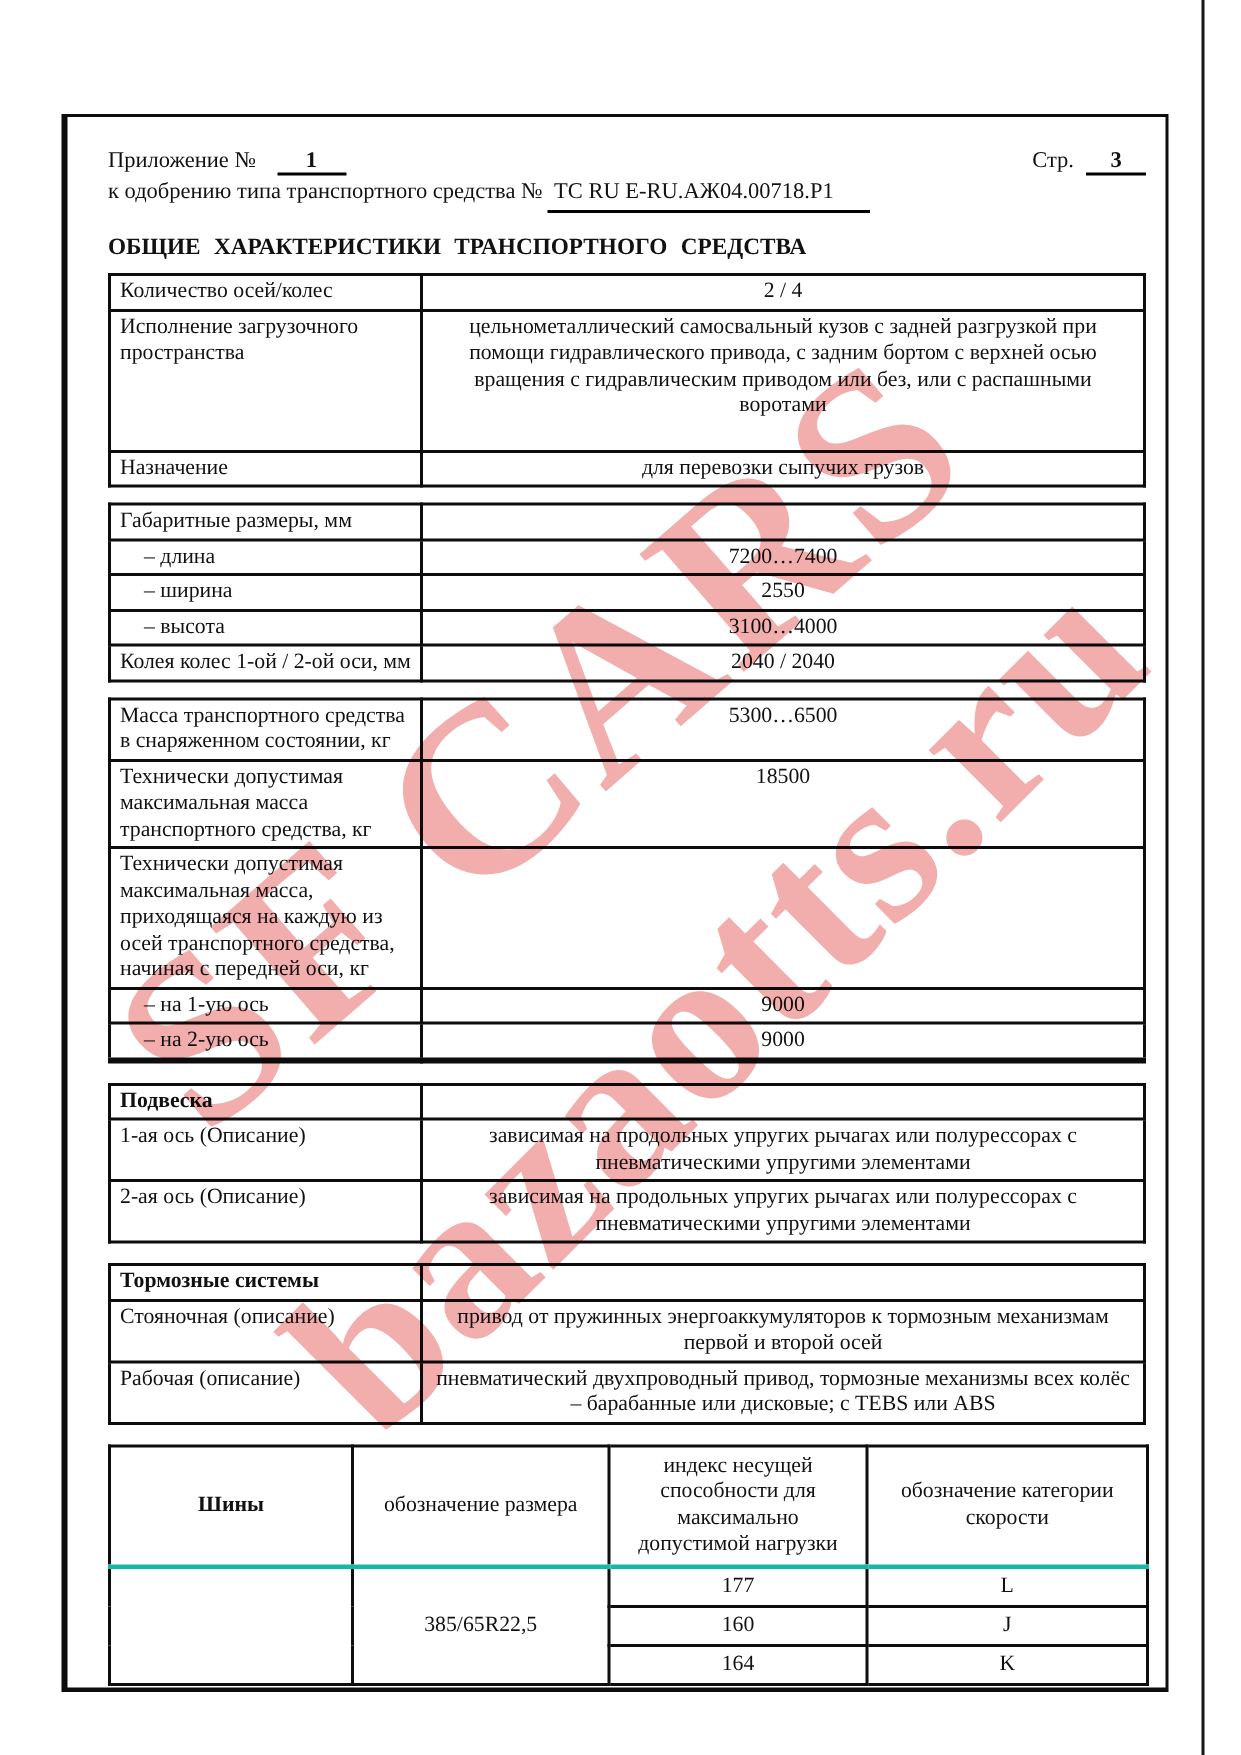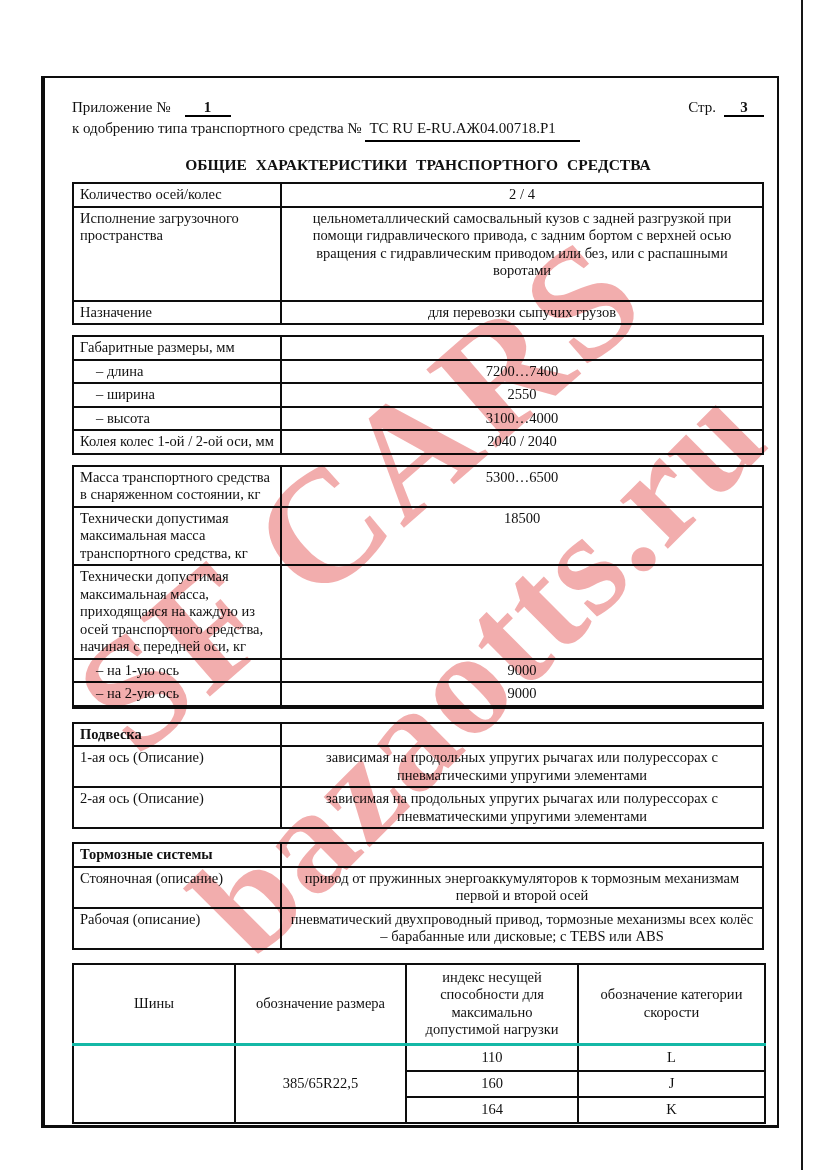--- a/index.html
+++ b/index.html
@@ -20,21 +20,21 @@
     display:inline-block;text-align:center;border-bottom:2px solid #000;
     font-weight:bold;line-height:16px;
   }
   .w46{min-width:46px;margin-left:14px;}
   .w40{min-width:40px;margin-left:8px;}
   .hline2{font-size:15px;line-height:21px;margin-top:1px;white-space:nowrap;}
   .approval-num{
     font-weight:normal;border-bottom:2.5px solid #000;padding:0 24px 1px 4px;display:inline-block;
   }
   .title{
-    text-align:center;font-weight:bold;font-size:15.5px;word-spacing:5px;
+    text-align:left;font-weight:bold;font-size:15.5px;word-spacing:5px;
     margin:13px 0 7px 0;line-height:20px;
   }
   
   table{border-collapse:collapse;width:692px;margin-bottom:10px;table-layout:fixed;}
   td,th{
     border:2px solid #0d0d0d;font-size:14.5px;line-height:17.5px;
     padding:2px 6px;vertical-align:top;word-wrap:break-word;
   }
   .kv td.lbl{width:194px;text-align:left;}
   .kv td.val{}
@@ -43,21 +43,21 @@
   .b{font-weight:bold;}
   .ind{padding-left:22px;}
   .t-masses{margin-bottom:13px;}
   .t-masses{border-bottom:4px solid #0d0d0d;}
   .t-suspension,.t-brakes{margin-bottom:13px;}
   
   .t-tires th{
     font-weight:normal;text-align:center;vertical-align:middle;
     border-bottom:3px solid #14b8a6;padding:4px 6px;height:64px;
   }
-  .t-tires th.b{font-weight:normal;}
+  .t-tires th.b{font-weight:bold;}
   .t-tires td{text-align:center;vertical-align:middle;height:20px;}
   
   .wm{
     position:absolute;z-index:5;pointer-events:none;white-space:nowrap;
     font-family:"Liberation Serif","DejaVu Serif",serif;font-weight:bold;
     mix-blend-mode:multiply;transform-origin:center center;
   }
   .wm1{left:360px;top:495px;font-size:160px;letter-spacing:4px;transform:translate(-50%,-50%) rotate(-41deg);}
   .wm2{left:478px;top:668px;font-size:148px;letter-spacing:2px;transform:translate(-50%,-50%) rotate(-45deg);}
 </style>
@@ -199,21 +199,21 @@
           <th class="b">Шины</th>
           <th>обозначение размера</th>
           <th>индекс несущей способности для максимально допустимой нагрузки</th>
           <th>обозначение категории скорости</th>
         </tr>
       </thead>
       <tbody>
         <tr>
           <td rowspan="3"></td>
           <td rowspan="3">385/65R22,5</td>
-          <td>110</td>
+          <td>177</td>
           <td>L</td>
         </tr>
         <tr>
           <td>160</td>
           <td>J</td>
         </tr>
         <tr>
           <td>164</td>
           <td>K</td>
         </tr>

